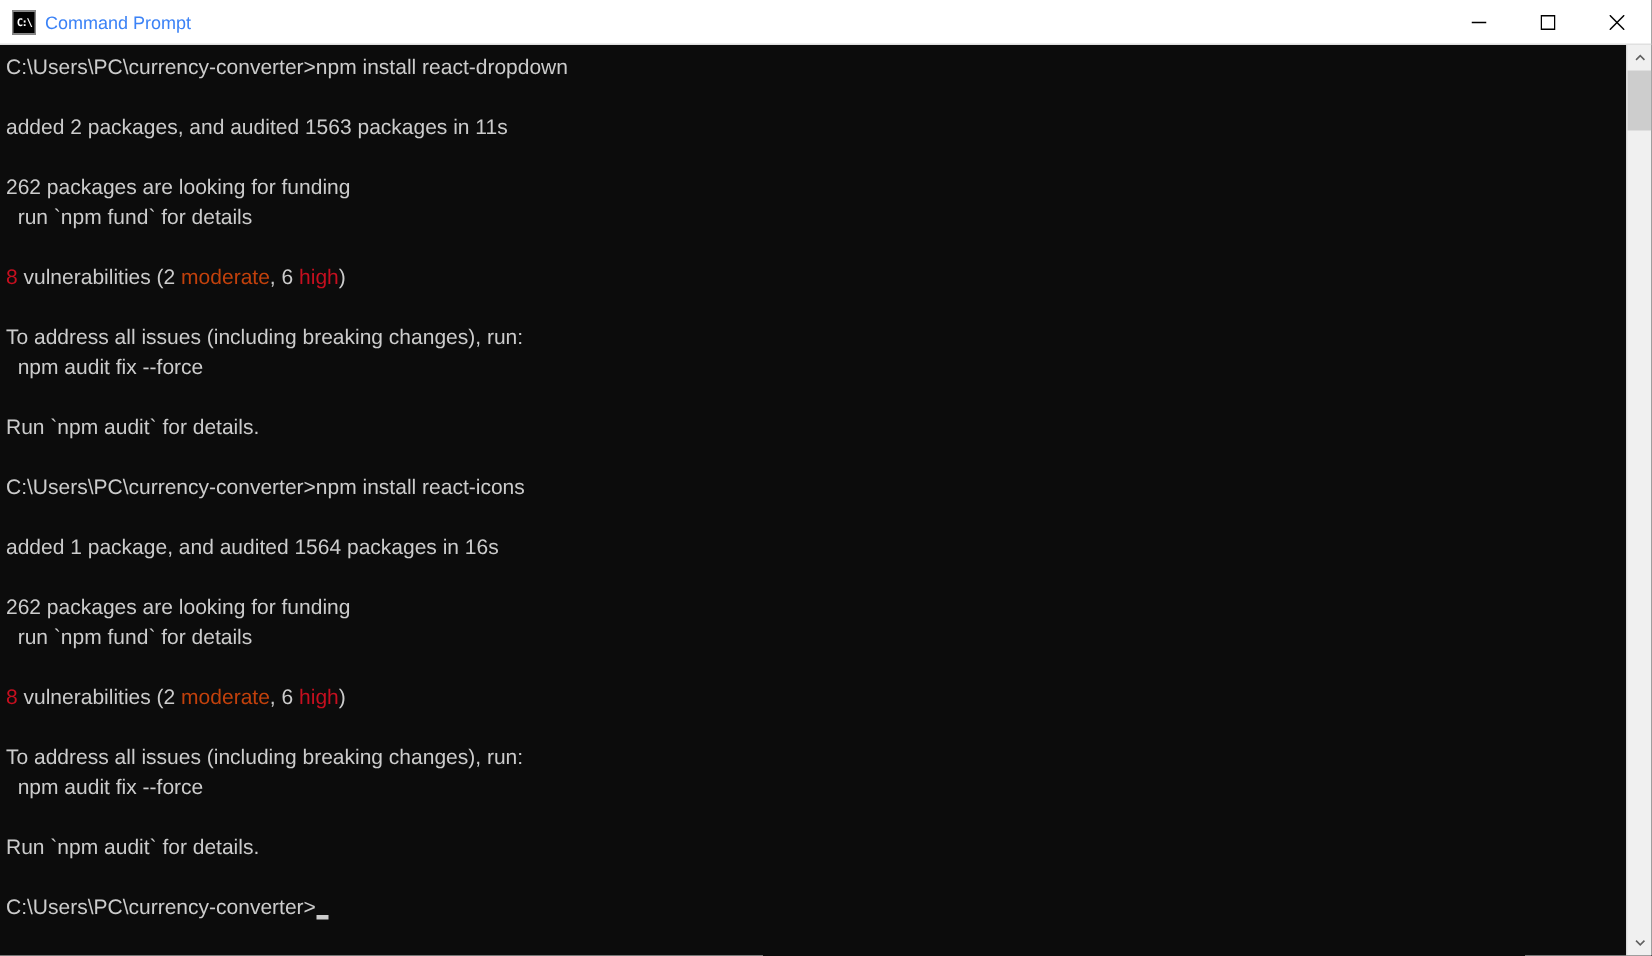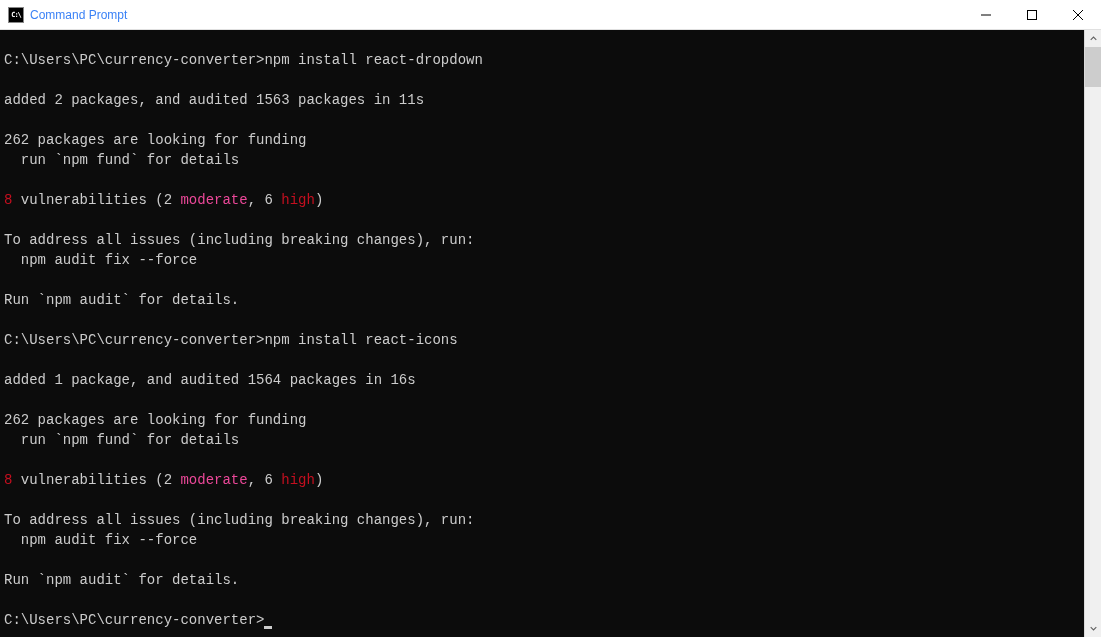--- a/index.html
+++ b/index.html
@@ -63,35 +63,35 @@
     }
     .content-wrapper {
       flex: 1;
       display: flex;
       overflow: hidden;
     }
     .terminal {
       flex: 1;
       background: #0c0c0c;
       color: #cccccc;
-      font-family: Liberation Mono, monospace;
+      font-family: Liberation Sans, sans-serif;
       font-size: 14px;
       line-height: 20px;
-      padding: 20px 4px;
+      padding: 4px 4px;
       white-space: pre;
       overflow: hidden;
     }
     .terminal-line {
       min-height: 20px;
     }
     .red {
       color: #c50f1f;
     }
     .cyan {
-      color: #ec4899;
+      color: #c2410c;
       text-align: center;
     }
     .cursor {
       display: inline-block;
       width: 8px;
       height: 3px;
       background: #cccccc;
       vertical-align: bottom;
       margin-bottom: 1px;
     }

